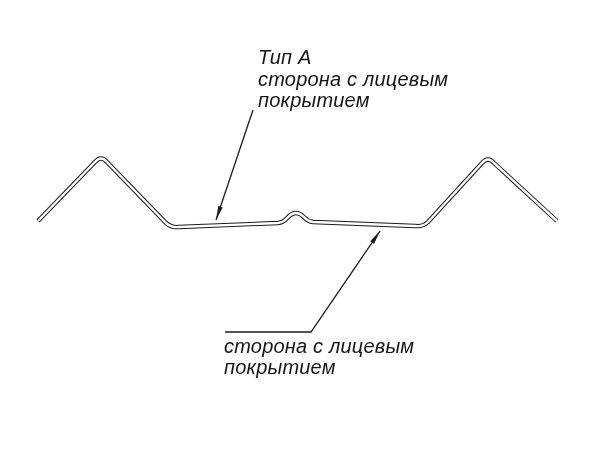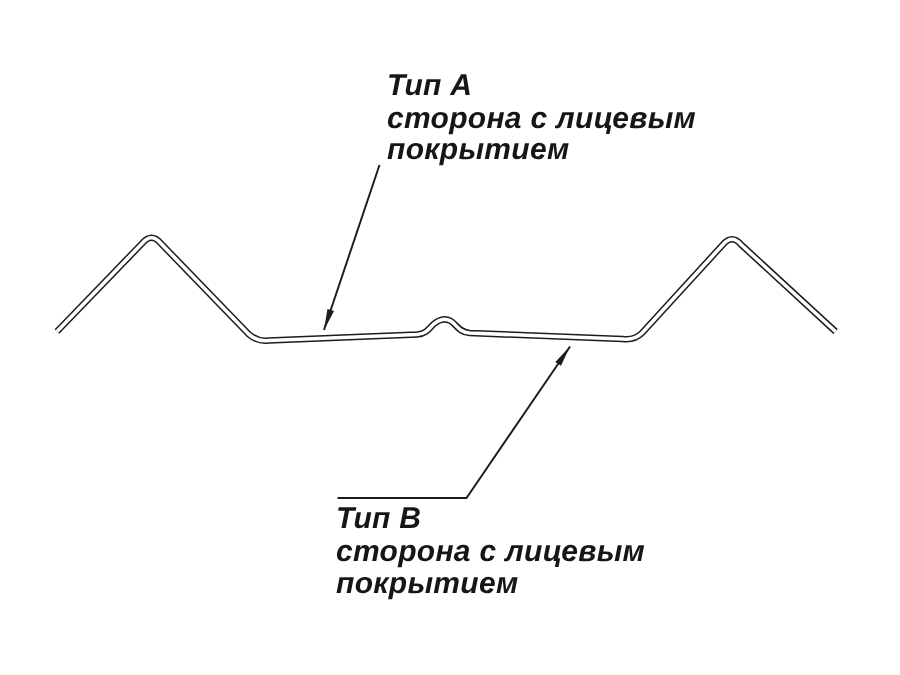--- a/index.html
+++ b/index.html
@@ -9,21 +9,20 @@
     }
     .canvas {
       position: relative;
       width: 600px;
       height: 450px;
       background: #ffffff;
       overflow: hidden;
       border-bottom: 1px solid #c9c9c9;
       border-right: 1px solid #e6e6e6;
       font-family: "Liberation Sans", sans-serif;
-      font-weight: bold;
     }
     .drawing-svg {
       position: absolute;
       left: 0;
       top: 0;
     }
     .label {
       position: absolute;
       font-style: italic;
       font-size: 20px;
@@ -53,18 +52,17 @@
     <polygon points="380,231 374,243.9 370.2,241.3" fill="#1c1c1c"></polygon>
   </svg>
 
   <div class="label" style="left:258px; top:47px;">
     <div class="title-line">Тип А</div>
     <div>сторона с лицевым</div>
     <div>покрытием</div>
   </div>
 
   <div class="label" style="left:224px; top:336px;">
-    <div class="title-line">Тип В</div>
     <div>сторона с лицевым</div>
     <div>покрытием</div>
   </div>
 
 </div>
 
 </body></html>

